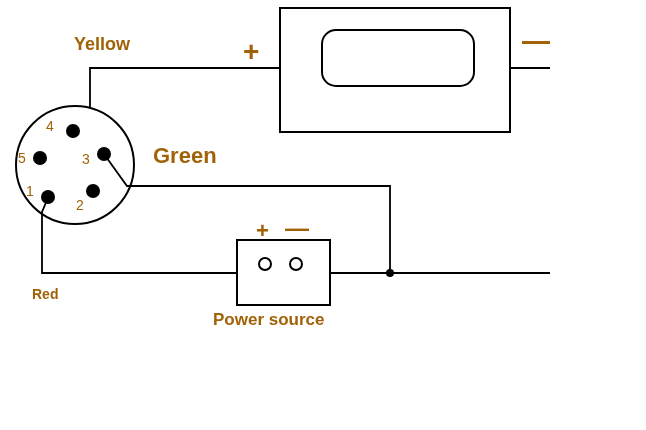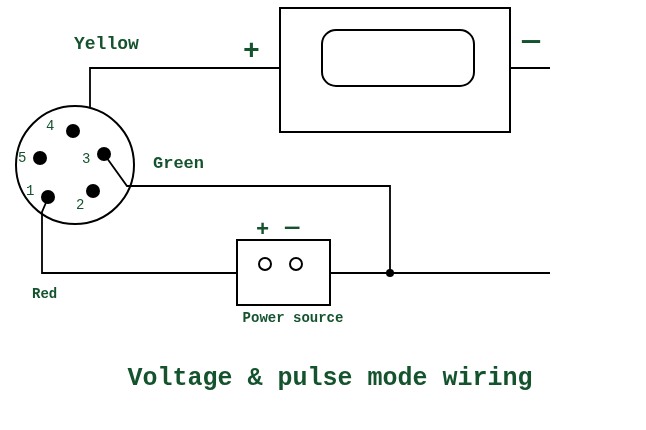--- a/index.html
+++ b/index.html
@@ -1,50 +1,50 @@
 <!DOCTYPE html>
 <html><head>
 <meta charset="utf-8">
 <style>
   html, body { margin: 0; padding: 0; background: #fff; }
   .stage {
     position: relative;
     width: 550px;
     height: 430px;
     background: #ffffff;
-    font-family: Liberation Mono, monospace;
-    color: #14532d;
+    font-family: Liberation Sans, sans-serif;
+    color: #a16207;
     overflow: hidden;
   }
   svg.diagram-canvas {
     position: absolute;
     left: 0; top: 0;
     width: 646px; height: 430px;
   }
   .lbl {
     position: absolute;
     font-weight: bold;
     white-space: nowrap;
     line-height: 1;
   }
   .pin-num {
     position: absolute;
     font-size: 14px;
     font-weight: normal;
     line-height: 1;
   }
   .yellow-label  { left: 74px;  top: 35px;  font-size: 18px; }
-  .green-label   { left: 153px; top: 155px; font-size: 17px; }
+  .green-label   { left: 153px; top: 145px; font-size: 22px; }
   .red-label     { left: 32px;  top: 287px; font-size: 14px; }
   .display-plus  { left: 243px; top: 38px;  font-size: 28px; }
   .display-minus { left: 522px; top: 26px;  font-size: 30px; }
   .display-label { left: 280px; top: 144px; width: 230px; text-align: center; font-size: 17px; }
   .power-plus    { left: 256px; top: 220px; font-size: 22px; }
   .power-minus   { left: 285px; top: 216px; font-size: 24px; }
-  .power-label   { left: 213px; top: 311px; width: 160px; text-align: center; font-size: 14px; }
+  .power-label   { left: 213px; top: 311px; width: 160px; font-size: 17px; }
   .diagram-title { left: 14px;  top: 366px; width: 632px; text-align: center; font-size: 25px; }
   .pin-4 { left: 46px; top: 119px; }
   .pin-5 { left: 18px; top: 151px; }
   .pin-3 { left: 82px; top: 152px; }
   .pin-1 { left: 26px; top: 184px; }
   .pin-2 { left: 76px; top: 198px; }
 </style>
 </head>
 <body>
 
@@ -90,15 +90,14 @@
   <div class="lbl power-plus">+</div>
   <div class="lbl power-minus">—</div>
   <div class="lbl power-label">Power source</div>
 
   <div class="pin-num pin-1">1</div>
   <div class="pin-num pin-2">2</div>
   <div class="pin-num pin-3">3</div>
   <div class="pin-num pin-4">4</div>
   <div class="pin-num pin-5">5</div>
 
-  <div class="lbl diagram-title">Voltage &amp; pulse mode wiring</div>
 
 </div>
 
 </body></html>

